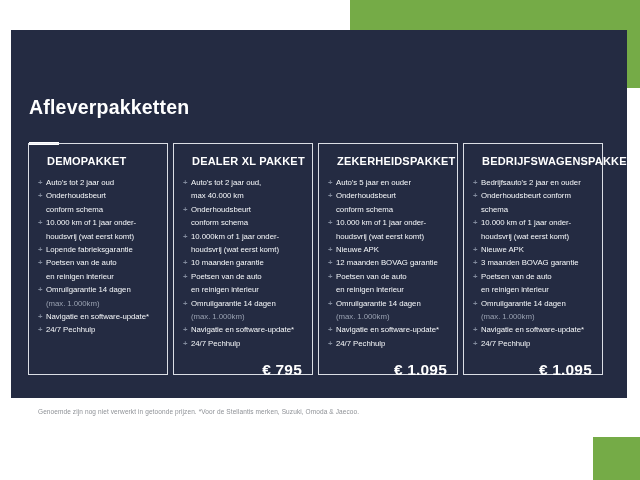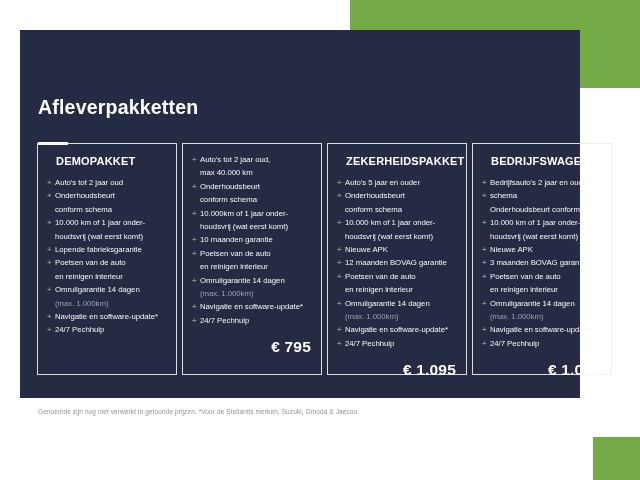--- a/index.html
+++ b/index.html
@@ -5,21 +5,21 @@
   html,body{margin:0;padding:0;background:#ffffff;}
   body{
     width:640px;height:480px;position:relative;overflow:hidden;
     font-family:"Liberation Sans","DejaVu Sans",sans-serif;
     -webkit-font-smoothing:antialiased;
   }
   .accent{position:absolute;background:var(--green,#75ab47);}
   .accent-top{left:350px;top:0;width:290px;height:88px;}
   .accent-bottom{left:593px;top:437px;width:47px;height:43px;}
   .panel{
-    position:absolute;left:20px;top:30px;width:560px;height:368px;
+    position:absolute;left:11px;top:30px;width:616px;height:368px;
     background:var(--navy,#242b42);box-sizing:border-box;
   }
   .page-title{
     position:absolute;left:18px;top:66px;margin:0;
     color:#ffffff;font-size:19.5px;font-weight:700;letter-spacing:.2px;
   }
   .title-underline{
     position:absolute;left:18px;top:112px;width:30px;height:3px;background:#ffffff;
   }
   .cards{
@@ -119,20 +119,21 @@
             <li>
               <span class="plus">+</span>
               <span class="ft">
                 <span class="ln">24/7 Pechhulp</span>
               </span>
             </li>
           </ul>
   </section>
 
   <section class="card">
+    <h2 class="card-title">DEALER XL PAKKET</h2>
     <ul class="features">
             <li>
               <span class="plus">+</span>
               <span class="ft">
                 <span class="ln">Auto's tot 2 jaar oud,</span>
                 <span class="ln">max 40.000 km</span>
               </span>
             </li>
             <li>
               <span class="plus">+</span>
@@ -254,22 +255,22 @@
     <ul class="features">
             <li>
               <span class="plus">+</span>
               <span class="ft">
                 <span class="ln">Bedrijfsauto's 2 jaar en ouder</span>
               </span>
             </li>
             <li>
               <span class="plus">+</span>
               <span class="ft">
+                <span class="ln">Onderhoudsbeurt conform</span>
                 <span class="ln">schema</span>
-                <span class="ln">Onderhoudsbeurt conform</span>
               </span>
             </li>
             <li>
               <span class="plus">+</span>
               <span class="ft">
                 <span class="ln">10.000 km of 1 jaar onder-</span>
                 <span class="ln">houdsvrij (wat eerst komt)</span>
               </span>
             </li>
             <li>

